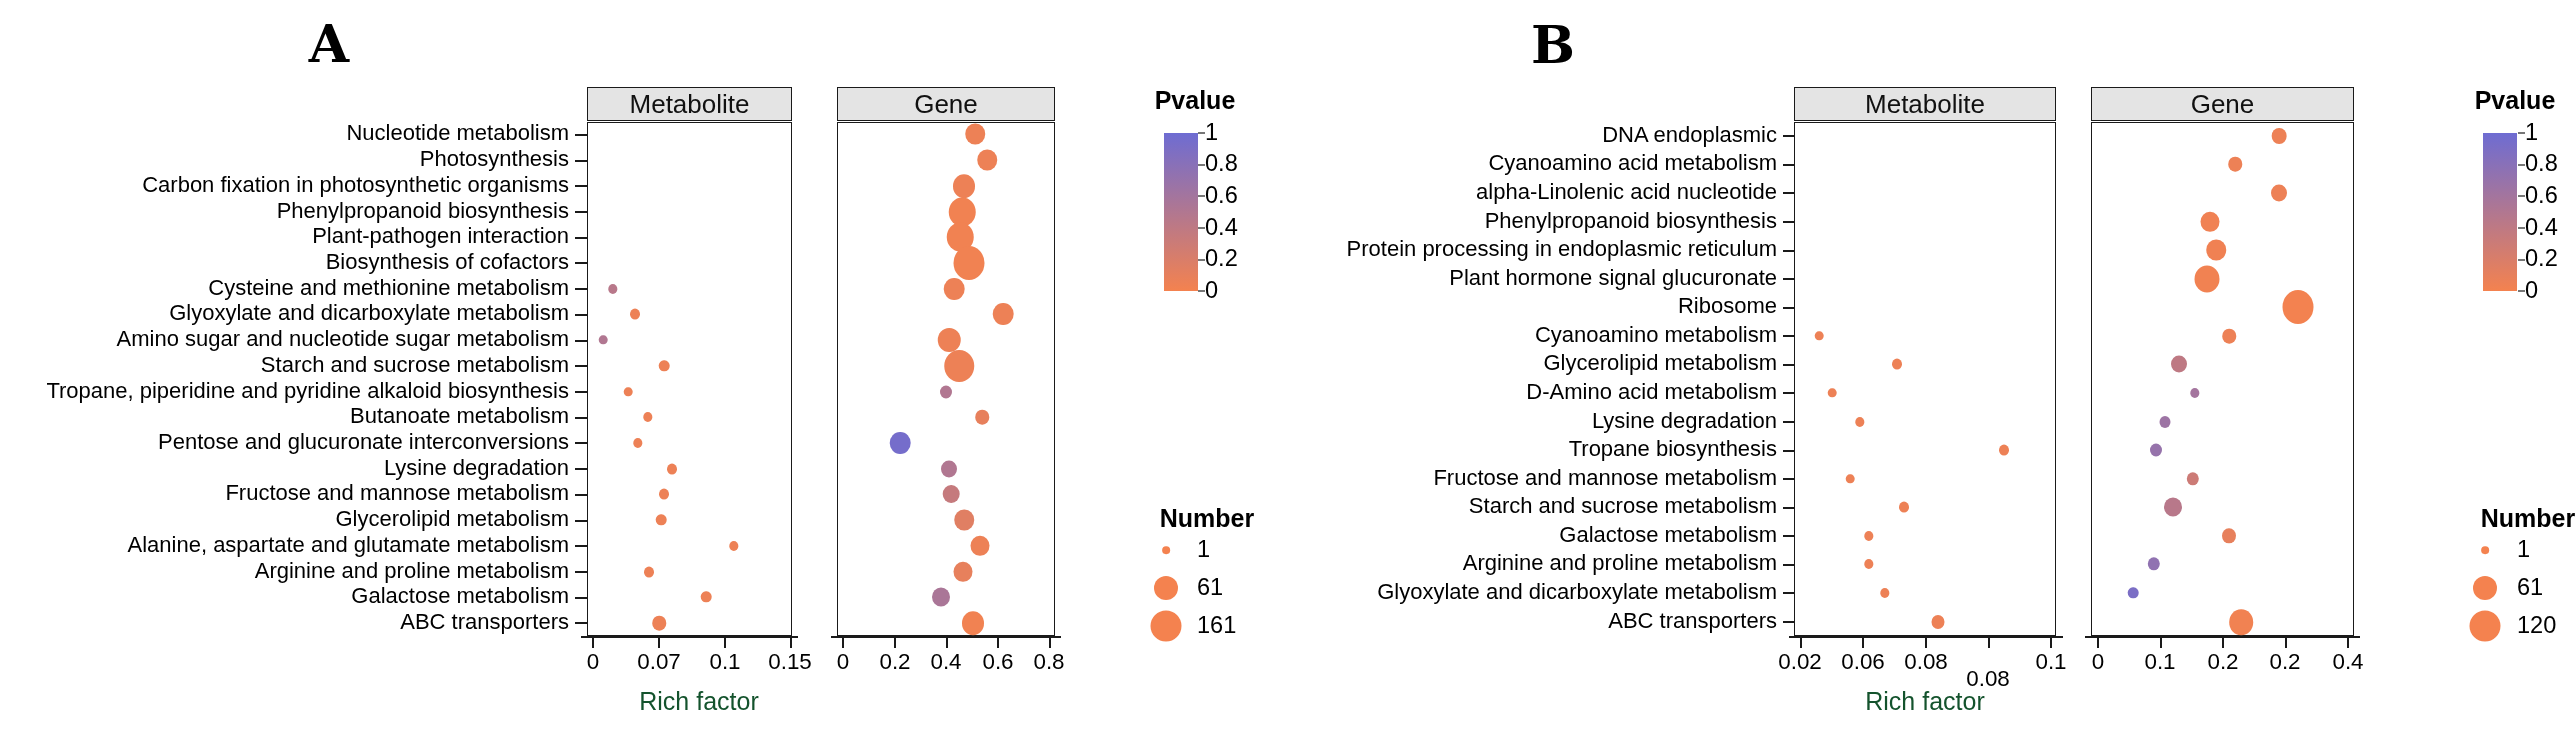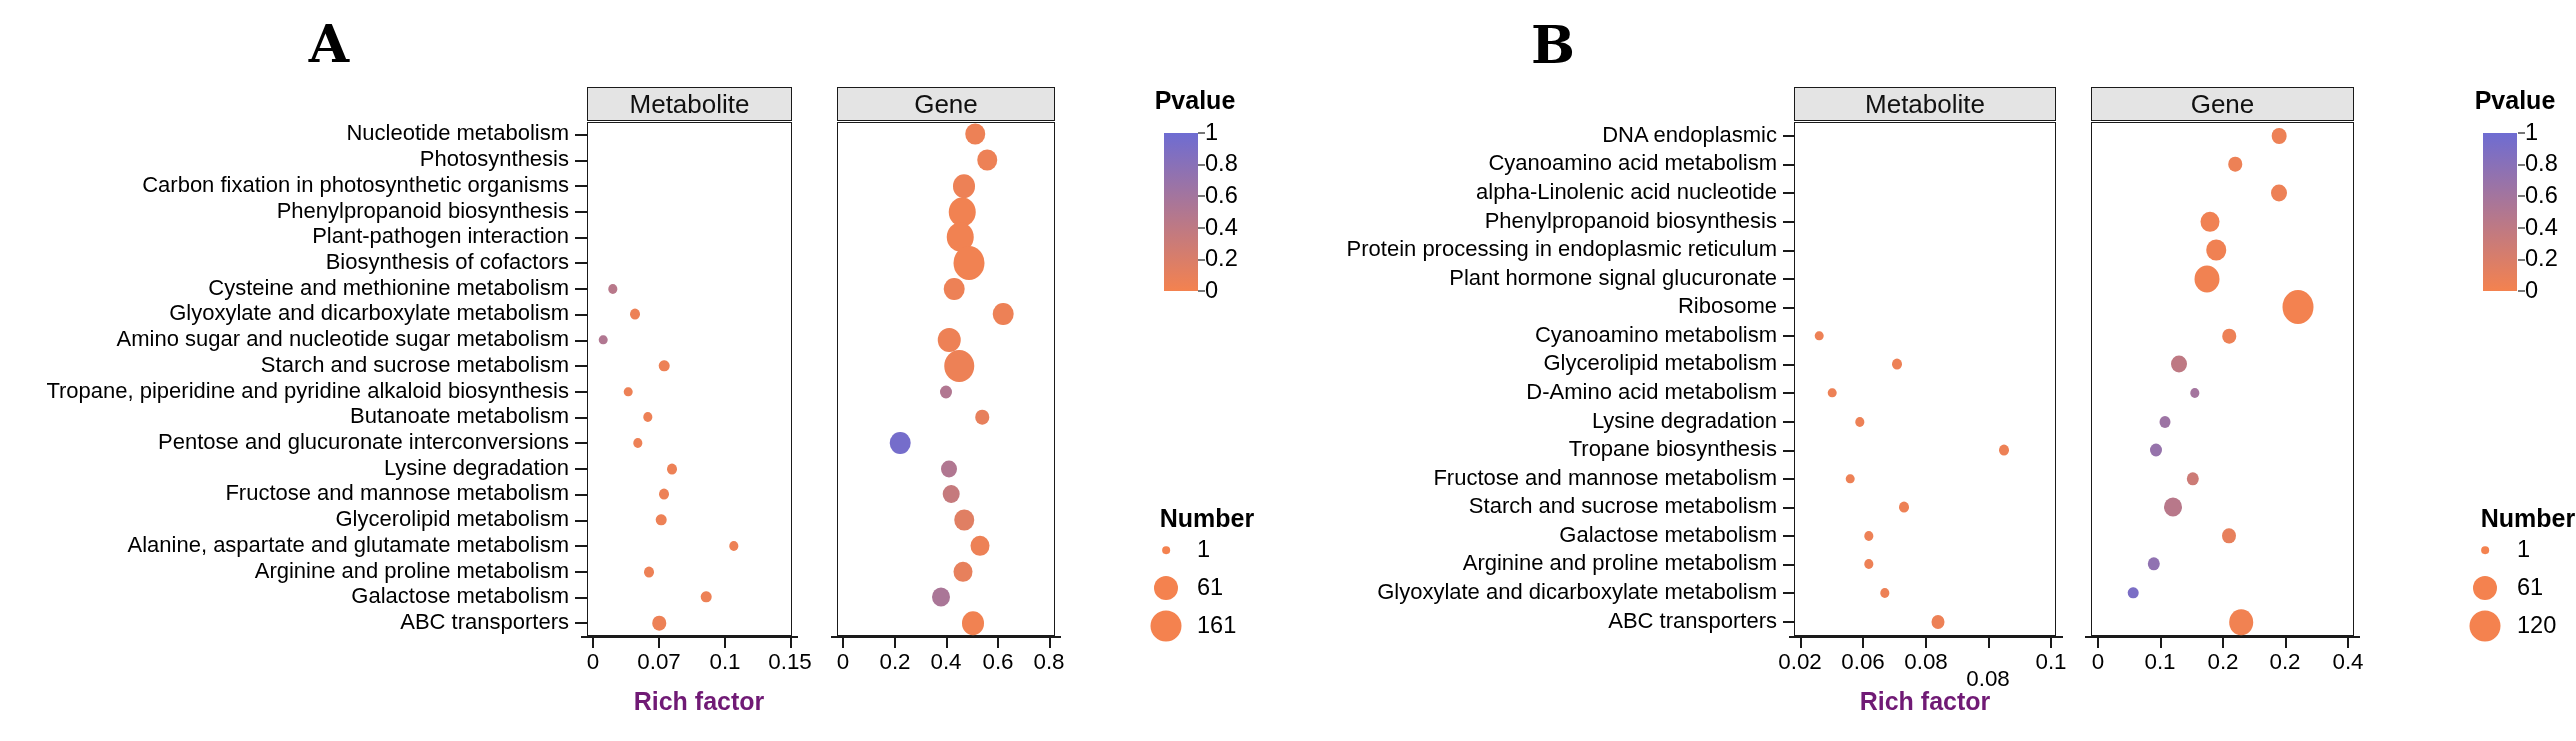--- a/index.html
+++ b/index.html
@@ -42,21 +42,21 @@
     line-height:1;
   }
   .ytick{position:absolute;height:1.8px;background:#1A1A1A;}
   .xtick{position:absolute;width:1.8px;background:#1A1A1A;}
   .axis-line{position:absolute;height:2.4px;background:#1A1A1A;}
   .xtick-label{
     position:absolute;font-size:22.4px;color:#000;
     transform:translateX(-50%);white-space:nowrap;line-height:1;
   }
   .xlabel{
-    position:absolute;font-size:25px;font-weight:bold;color:#701a75;
+    position:absolute;font-size:25px;font-weight:normal;color:#14532d;
     transform:translateX(-50%);white-space:nowrap;line-height:1;
   }
   .dot{
     position:absolute;border-radius:50%;
     transform:translate(-50%,-50%);
   }
   .legend-title{
     position:absolute;font-size:25px;font-weight:bold;color:#000;
     white-space:nowrap;line-height:1;
   }

